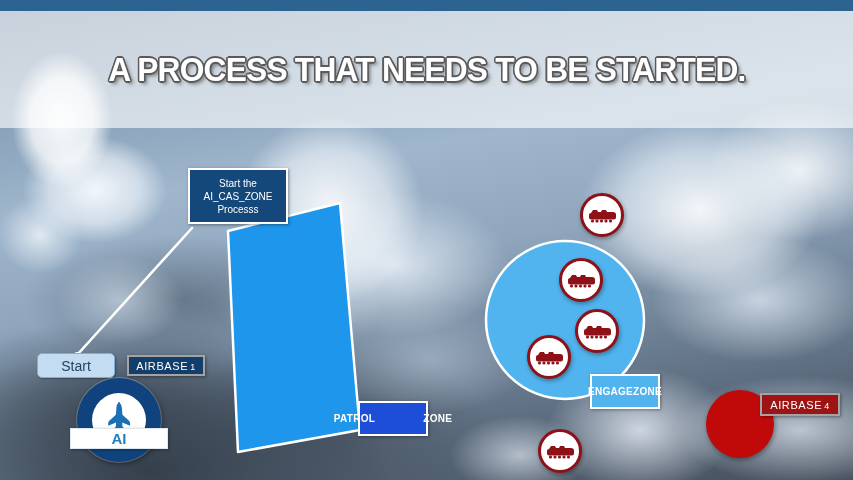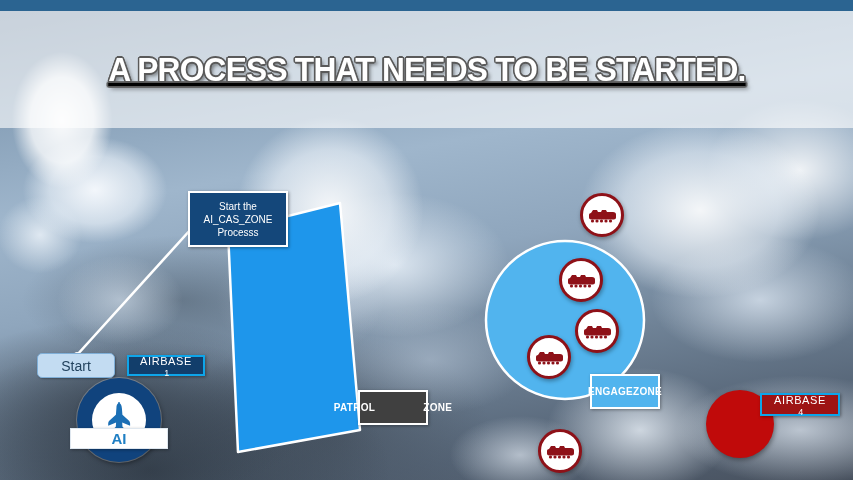--- a/index.html
+++ b/index.html
@@ -44,21 +44,21 @@
       linear-gradient(170deg, #6e86a0 0%, #87a0b8 18%, #9fb6cc 35%, #8fa6bd 52%, #6f8296 70%, #566577 86%, #47505d 100%);
   }
 
   
   #top-strip { position:absolute; left:0; top:0; width:853px; height:11px; }
 
   
   #title-band {
     position:absolute; left:0; top:11px; width:853px; height:117px;
     background:rgba(255,255,255,.62);
-    display:flex; align-items:center; justify-content:center;text-decoration:underline;
+    display:flex; align-items:center; justify-content:center;
   }
   #title-text {
     font-family:"Liberation Sans", sans-serif;
     font-size:33px; font-weight:bold; letter-spacing:-0.8px;
     color:#ffffff;
     transform:scaleX(.96);
     text-shadow:
       -1.4px -1.4px 0 #5a5a5a,  1.4px -1.4px 0 #5a5a5a,
       -1.4px  1.4px 0 #5a5a5a,  1.4px  1.4px 0 #5a5a5a,
        0 -1.6px 0 #5a5a5a, 0 1.6px 0 #5a5a5a,
@@ -66,45 +66,44 @@
        3px 3px 4px rgba(40,40,40,.55);
     white-space:nowrap;
   }
 
   
   #shapes { position:absolute; inset:0; }
   #shapes svg { position:absolute; left:0; top:0; }
 
   
   #callout {
-    position:absolute; left:188px; top:191px; width:100px; height:56px;
+    position:absolute; left:188px; top:168px; width:100px; height:56px;
     background:#14477A; border:2px solid #ffffff;
     display:flex; flex-direction:column; align-items:center; justify-content:center;
     color:#ffffff; font-size:10px; line-height:13px; text-align:center;
     box-shadow:1px 1px 3px rgba(0,0,0,.4);
   }
 
   
   .zone-label {
     position:absolute; border:2px solid #ffffff;
     display:flex; flex-direction:row; align-items:center; justify-content:center;
     color:#ffffff; font-size:10px; font-weight:bold; line-height:13px;
     letter-spacing:.3px; text-align:center;
     box-shadow:1px 1px 3px rgba(0,0,0,.35);
   }
-  #patrol-zone-label { left:358px; top:390px; width:70px; height:35px; background:#404040;gap:48px; }
+  #patrol-zone-label { left:358px; top:401px; width:70px; height:35px; background:#1d4ed8;gap:48px; }
   #engage-zone-label { left:590px; top:374px; width:70px; height:35px; background:#51B4EE; }
 
   
   .airbase-label {
-    position:absolute; border:2px solid #0ea5e9;
+    position:absolute; border:2px solid #a3a3a3;
     display:flex; align-items:center; justify-content:center;
     color:#ffffff; font-size:11px; letter-spacing:.6px;
     box-shadow:1px 1px 3px rgba(0,0,0,.4);
-    flex-direction:column;
   }
   #airbase-1-label { left:127px; top:355px; width:78px; height:21px; background:#123E6B; }
   #airbase-4-label { left:760px; top:393px; width:80px; height:23px; background:#9E1414; }
   .airbase-label .num { font-size:9px; position:relative; top:1px; margin-left:2px; }
 
   
   #start-button {
     position:absolute; left:37px; top:353px; width:78px; height:25px;
     background:#C3DCF2; border:1.5px solid #7FAFD8; border-radius:5px;
     display:flex; align-items:center; justify-content:center;

